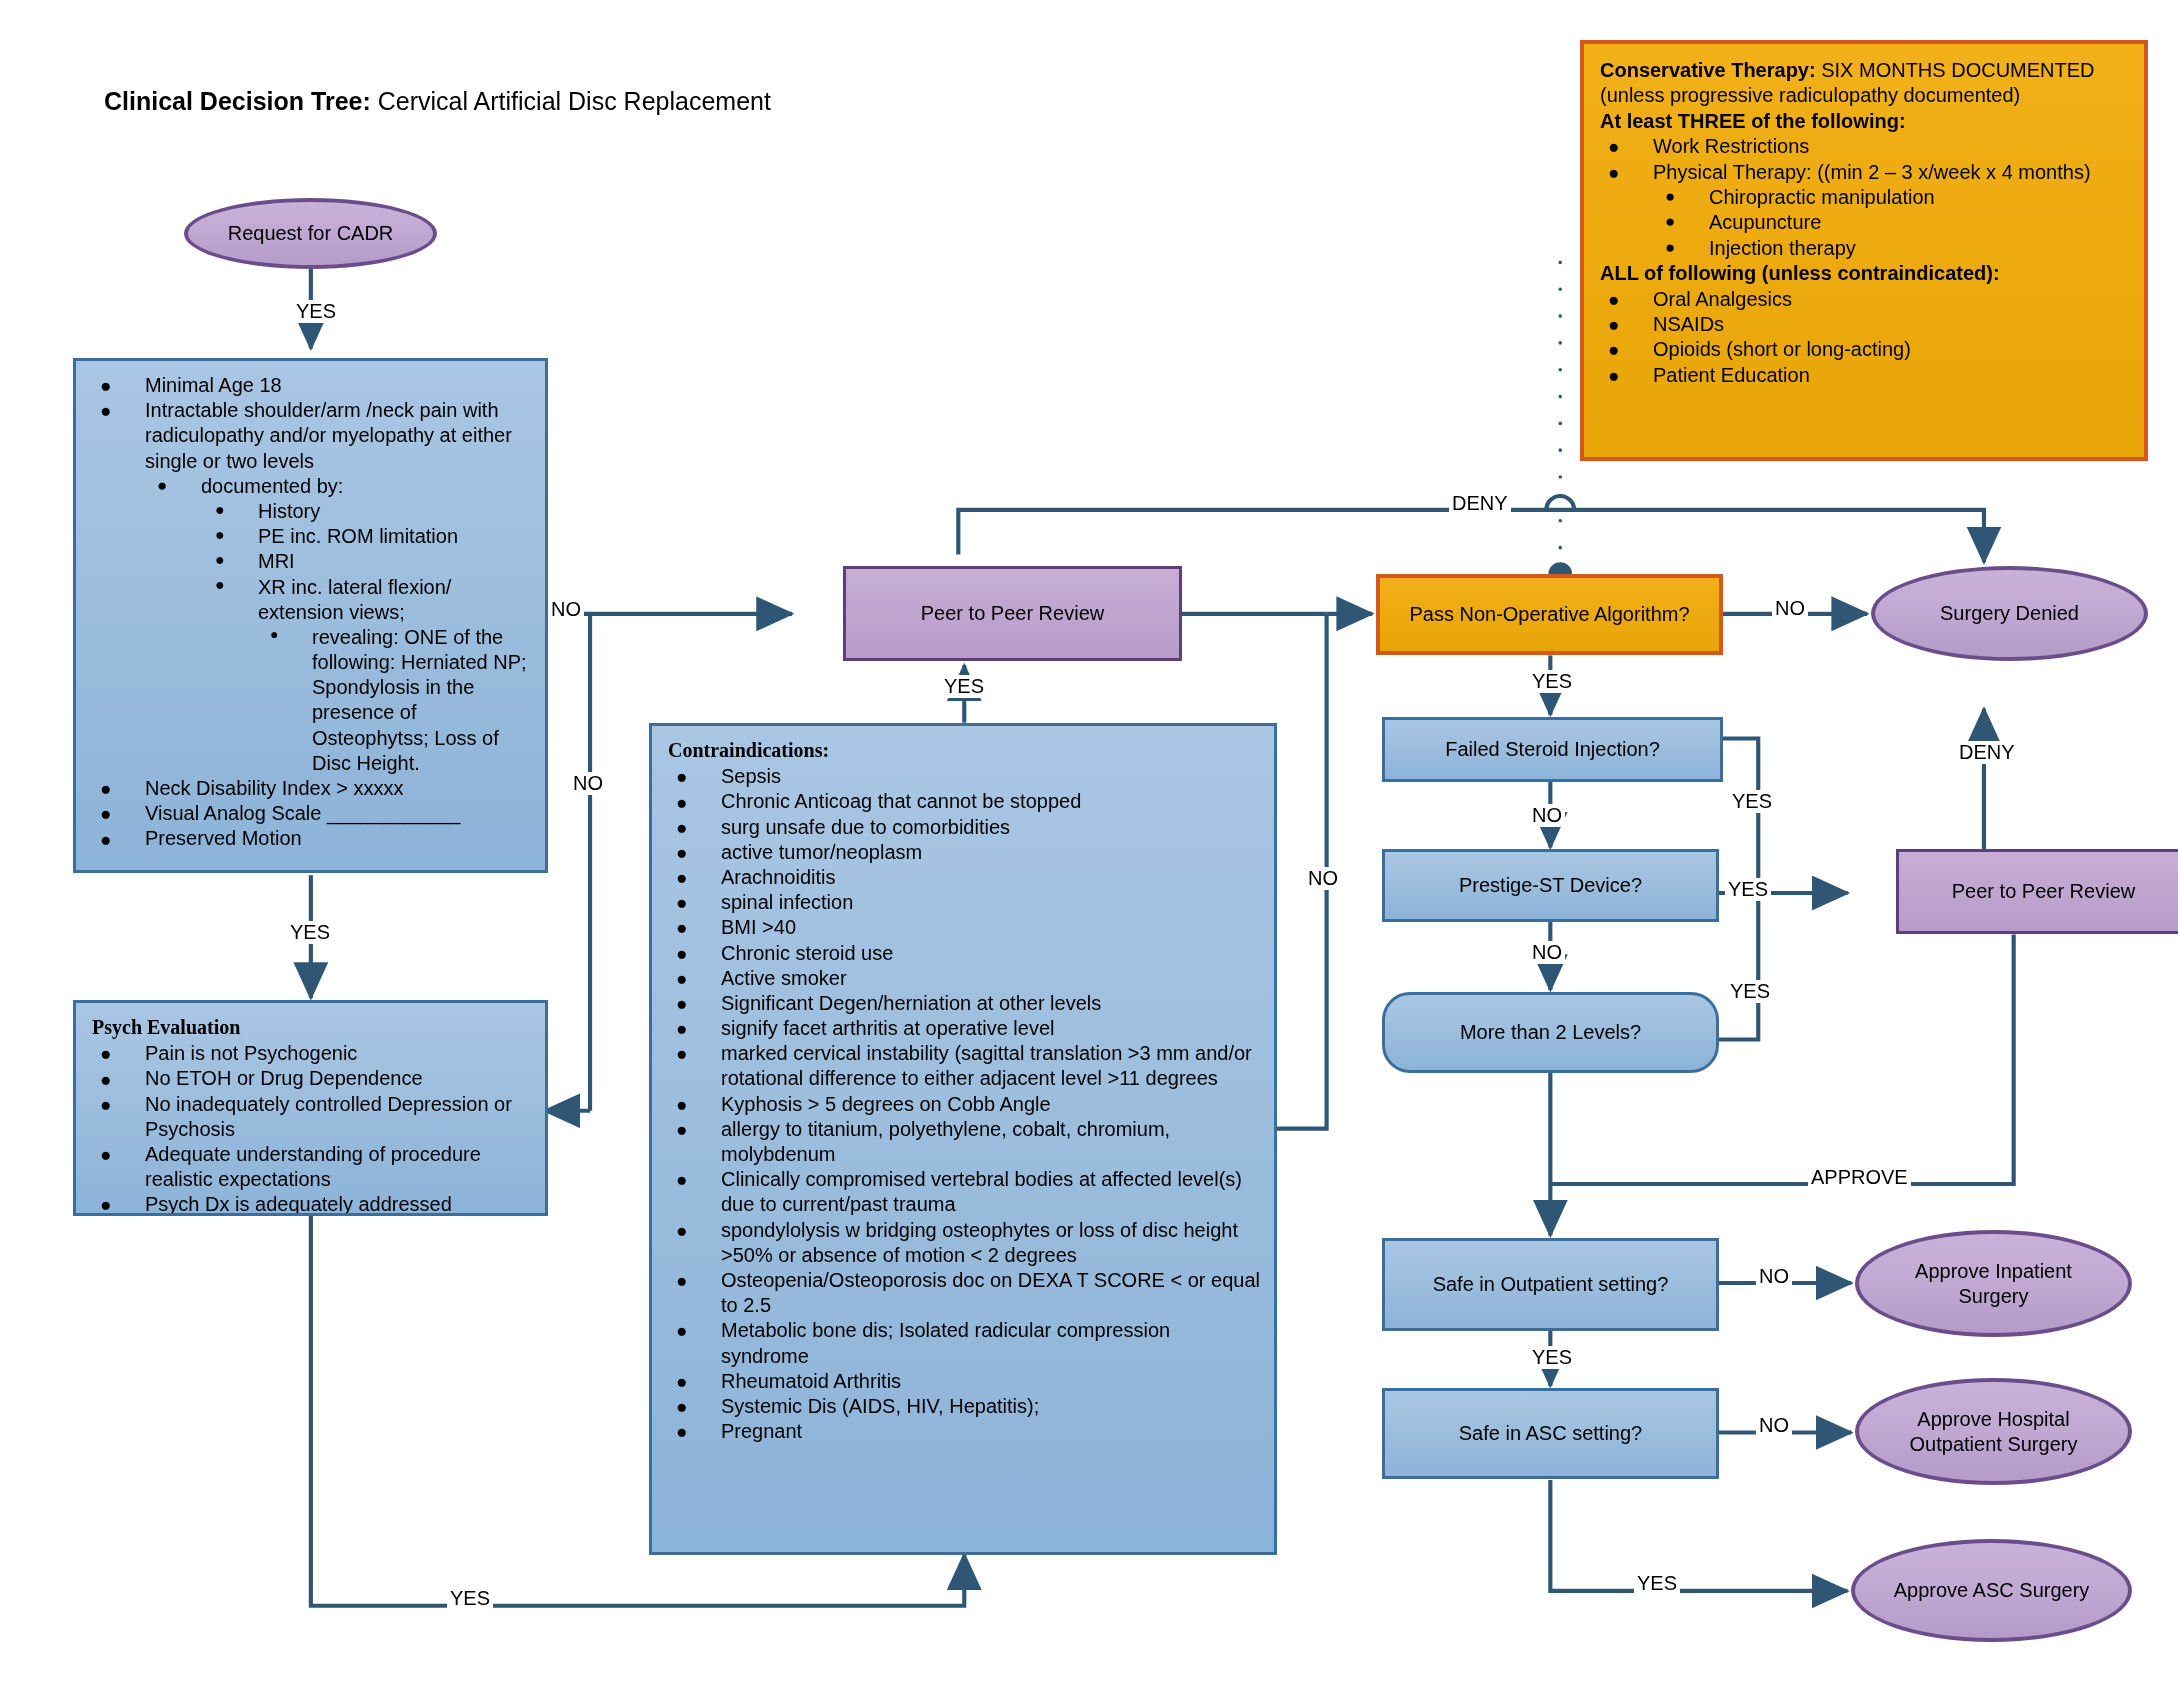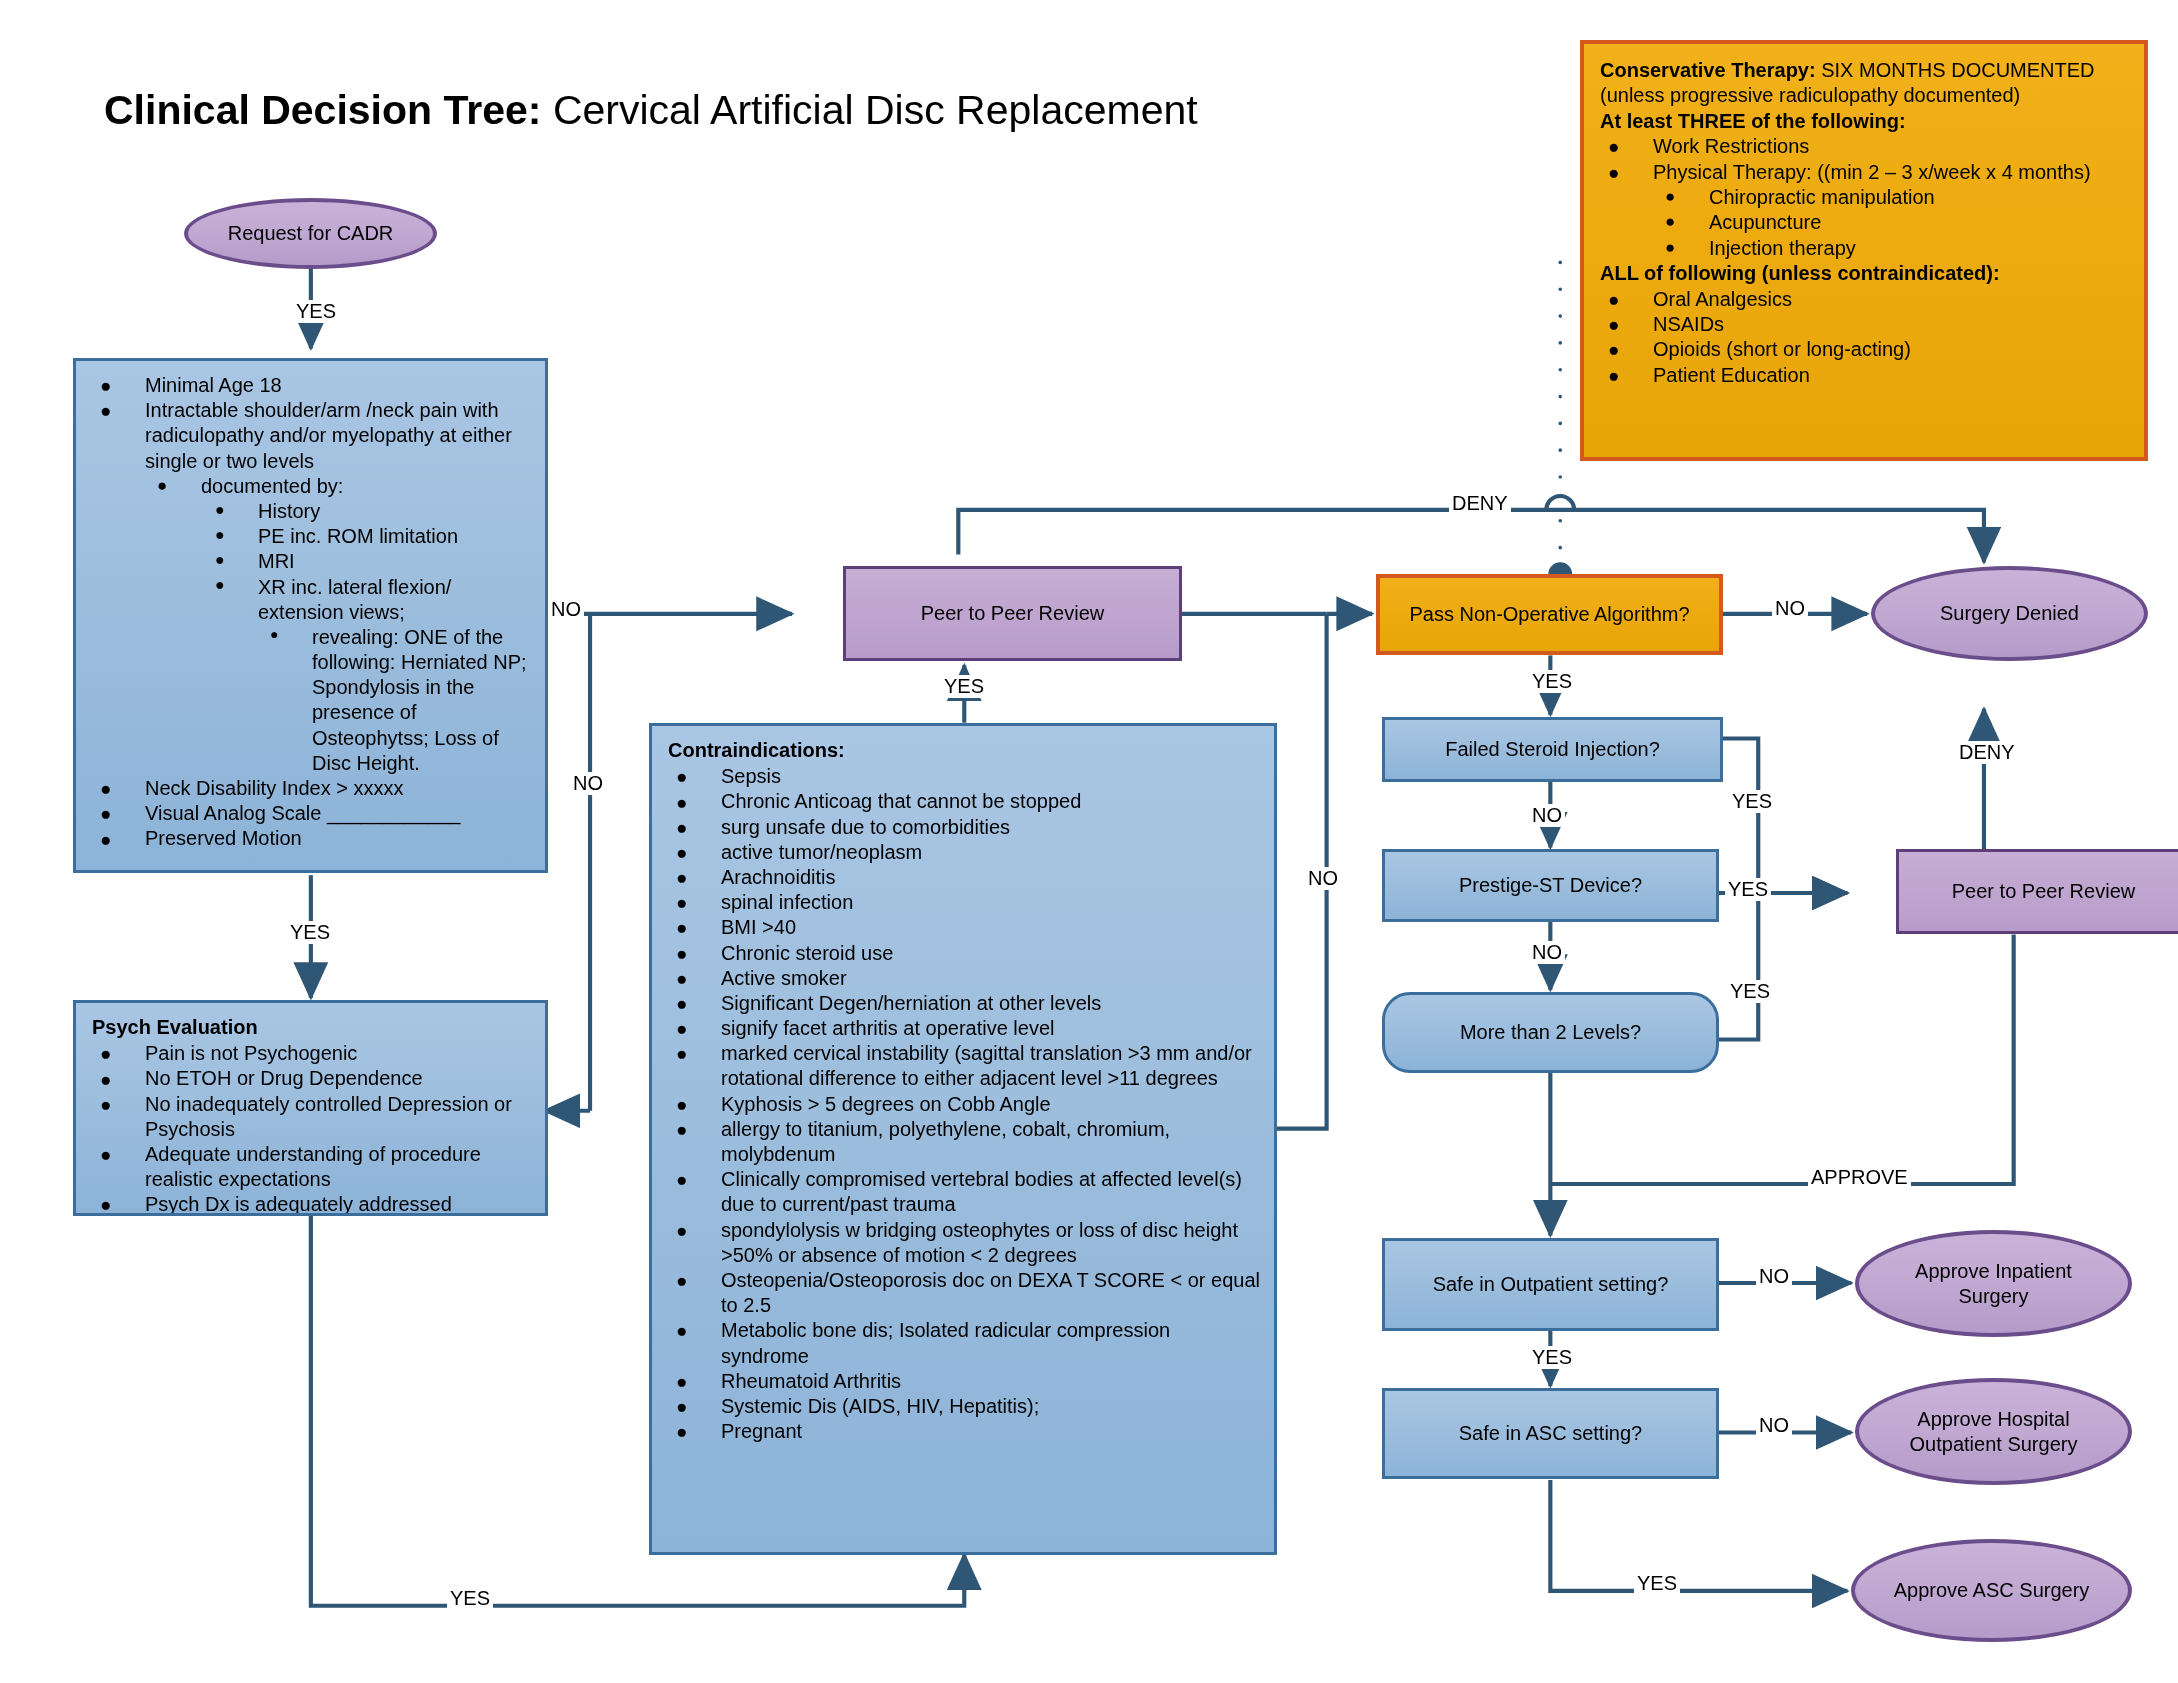--- a/index.html
+++ b/index.html
@@ -26,26 +26,26 @@
   .oval-purple{
     background:linear-gradient(180deg,#c9b2d8 0%,#c0a8d2 50%,#b49bc9 100%);
     border:4px solid #6b4d8c;
     border-radius:50%;
   }
 
   .ctr{display:flex;align-items:center;justify-content:center;text-align:center;}
   .lbl{font-size:20px;line-height:1.25;color:#000;}
 
   
-  #title{position:absolute;left:104px;top:87px;font-size:41px;color:#000;white-space:nowrap;text-align:right;}
+  #title{position:absolute;left:104px;top:87px;font-size:25px;color:#000;white-space:nowrap;text-align:right;}
   #title b{font-weight:bold;}
 
   
   .listbox{padding:12px 14px 10px 16px;font-size:20px;line-height:1.26;overflow:hidden;}
-  .listbox .hdr{font-weight:bold;margin-bottom:1px;}
+  .listbox .hdr{font-weight:bold;margin-bottom:1px;font-family:Liberation Serif, serif;}
   .li{position:relative;display:block;margin:0;}
   .li .bullet{position:absolute;}
   .li .txt{display:block;}
 
   
   .l1{padding-left:53px;}
   .l1 > .bullet{left:8px;top:0.06em;font-size:19px;}
   
   .l2{padding-left:109px;}
   .l2 > .bullet{left:65px;top:0.06em;font-size:17px;}

